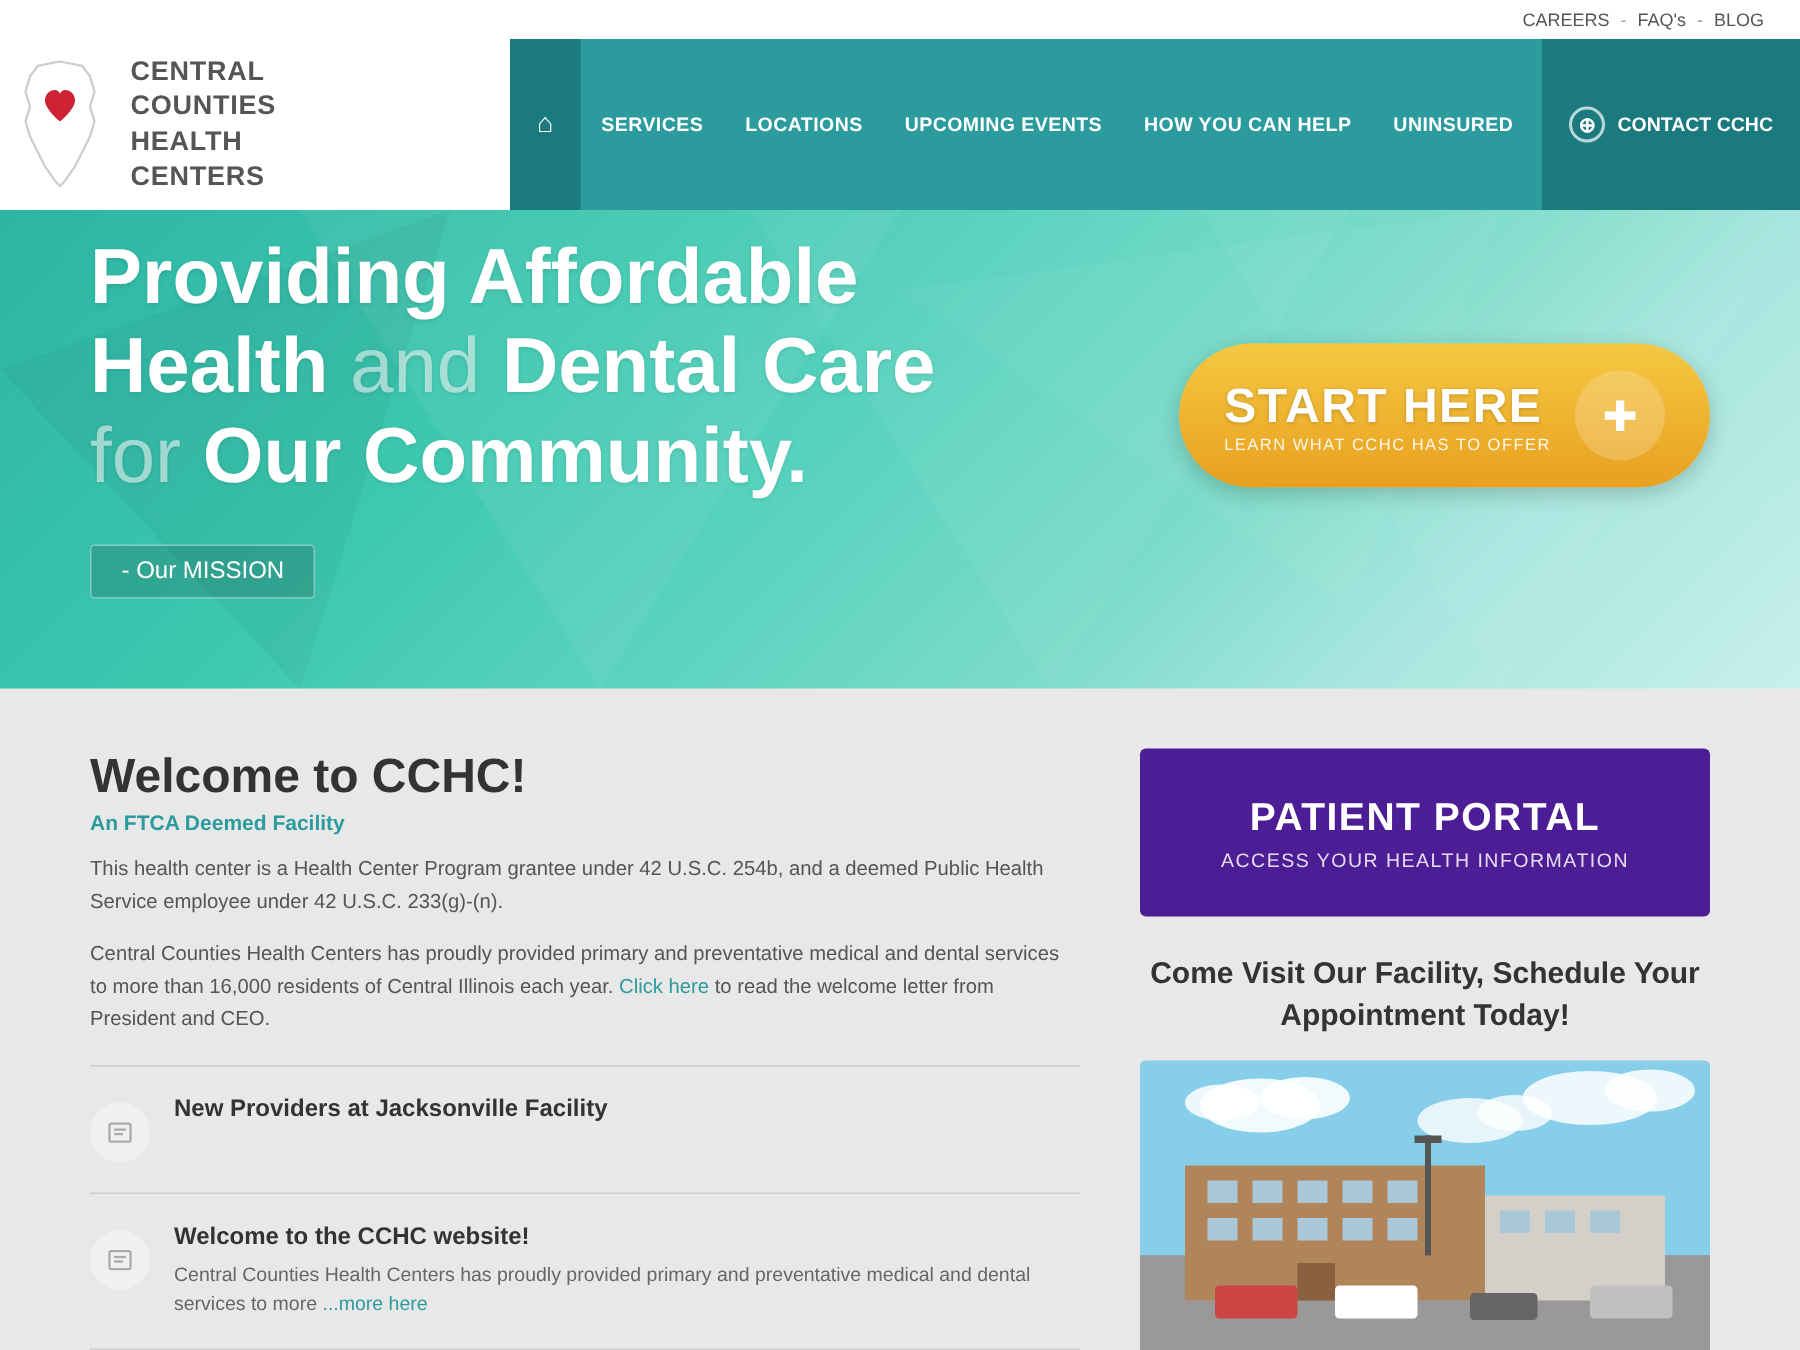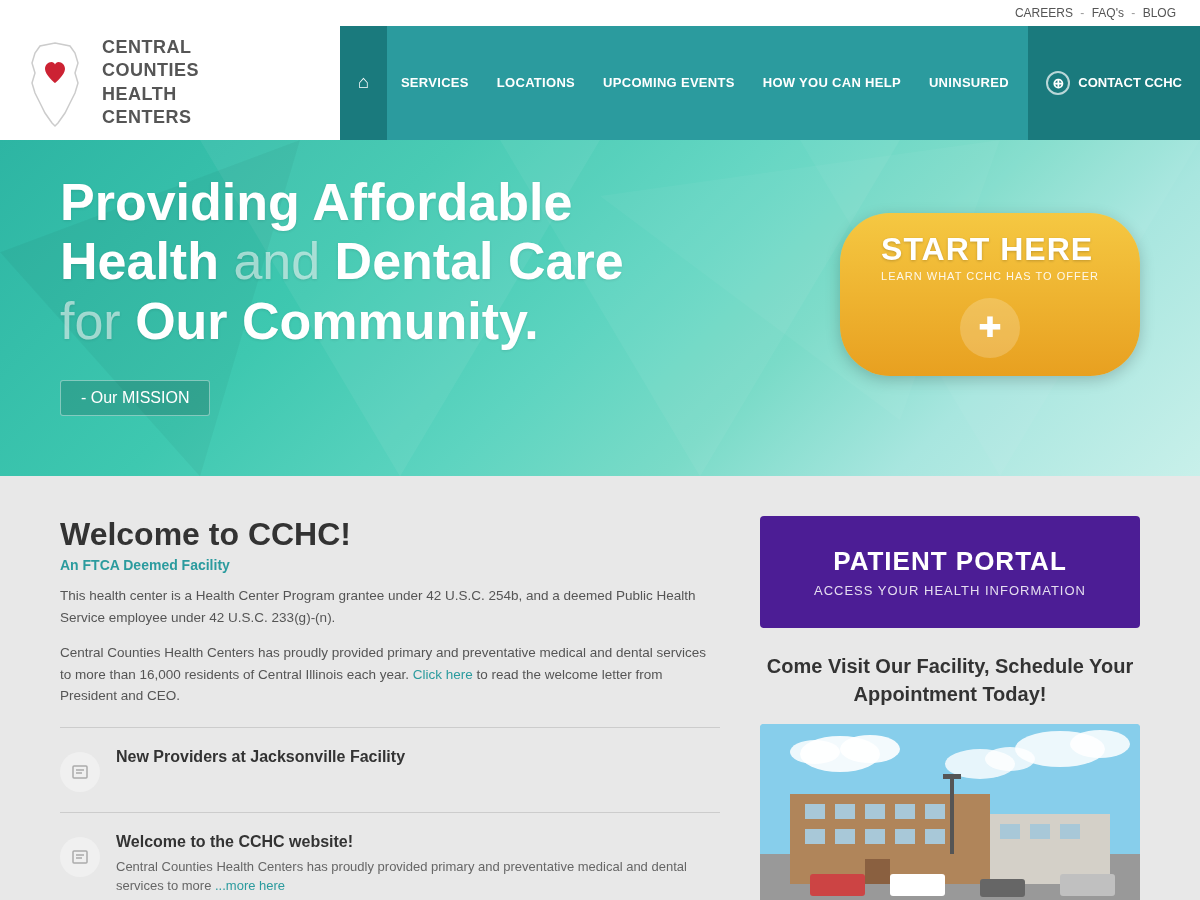--- a/index.html
+++ b/index.html
@@ -17,22 +17,21 @@
     .top-bar .sep { color: #999; }
 
     
     .header {
       display: flex;
       align-items: stretch;
       background: #fff;
     }
     .logo-area {
       display: flex;
-      align-items: center;
-      padding: 10px 20px;
+      padding: 10px 5px;
       min-width: 340px;
     }
     .logo-icon {
       width: 70px;
       height: 90px;
       margin-right: 12px;
       flex-shrink: 0;
     }
     .logo-text {
       font-size: 18px;
@@ -96,21 +95,21 @@
       display: flex;
       align-items: center;
       justify-content: center;
       font-size: 14px;
     }
 
     
     .hero {
       background: linear-gradient(135deg, #2db5a3 0%, #3ec8b0 30%, #5dd4c0 50%, #7adbc8 65%, #a8e6df 80%, #c8f0ea 100%);
       position: relative;
-      padding: 33px 60px 60px 60px;
+      padding: 16px 60px 60px 60px;
       min-height: 300px;
       overflow: hidden;
     }
     .hero-triangles {
       position: absolute;
       top: 0; left: 0; right: 0; bottom: 0;
       overflow: hidden;
     }
     .hero-triangles svg {
       width: 100%;
@@ -146,21 +145,20 @@
     .hero-cta {
       background: linear-gradient(to bottom, #f5c842, #e8a020);
       border-radius: 50px;
       padding: 18px 30px 18px 30px;
       display: flex;
       align-items: center;
       gap: 16px;
       cursor: pointer;
       box-shadow: 0 4px 15px rgba(0,0,0,0.2);
       min-width: 300px;
-      flex-direction: column;
     }
     .hero-cta-text {
       flex: 1;
     }
     .hero-cta-title {
       font-size: 32px;
       font-weight: 900;
       color: #fff;
       text-shadow: 0 1px 3px rgba(0,0,0,0.2);
       text-transform: uppercase;

